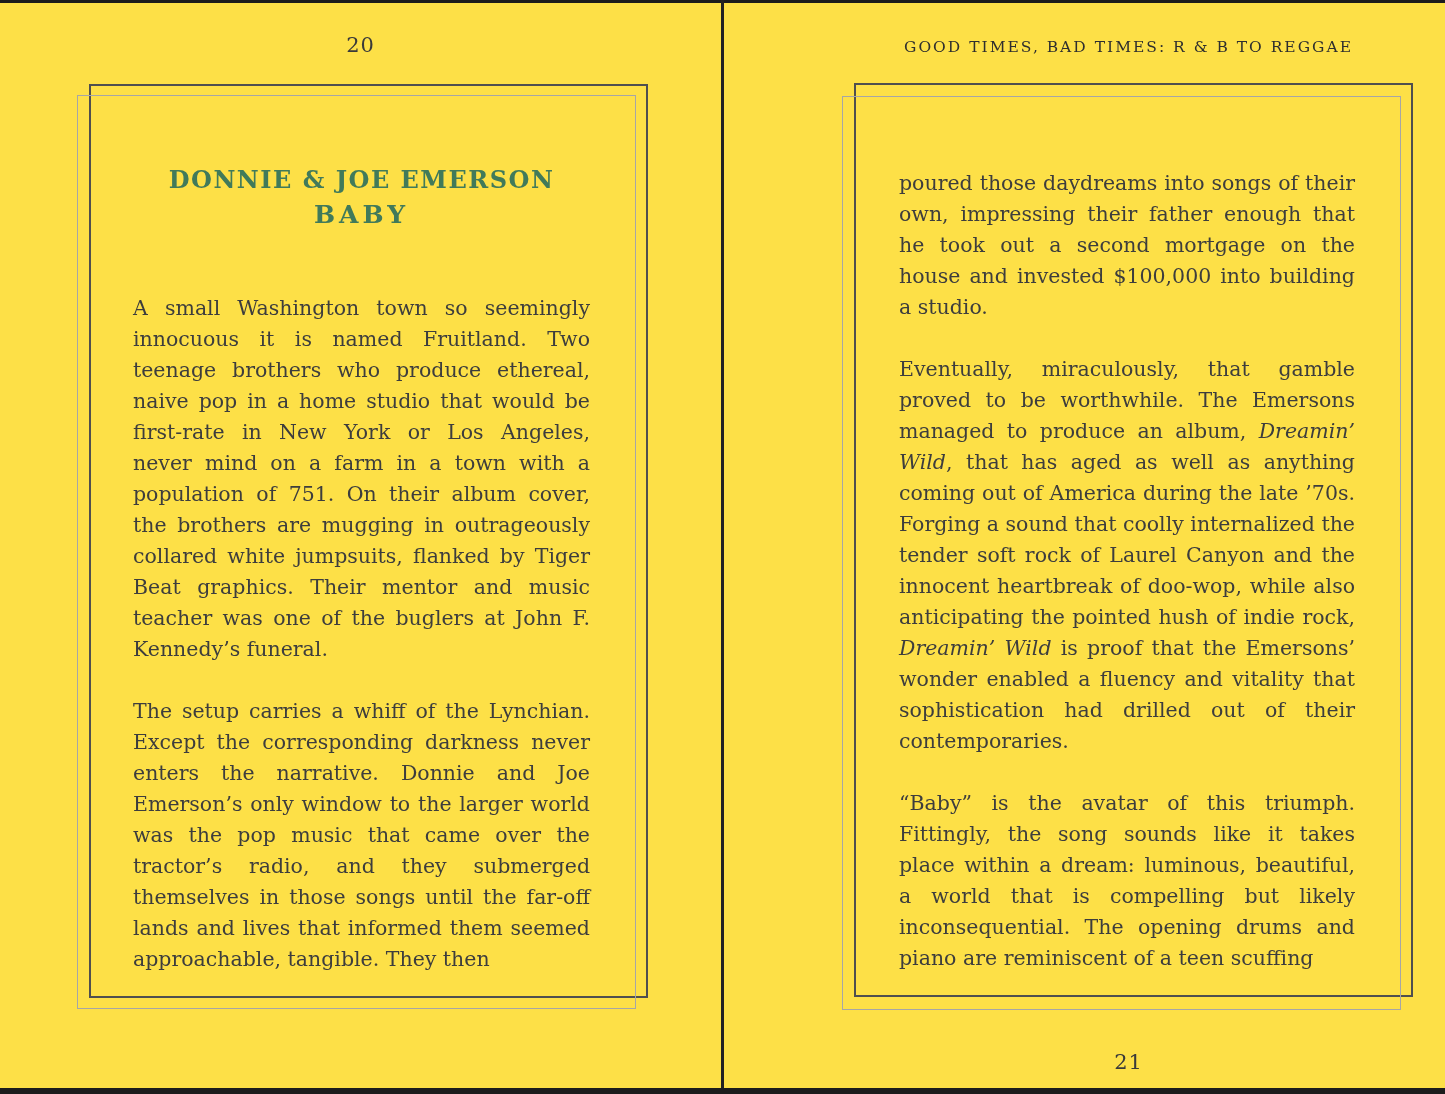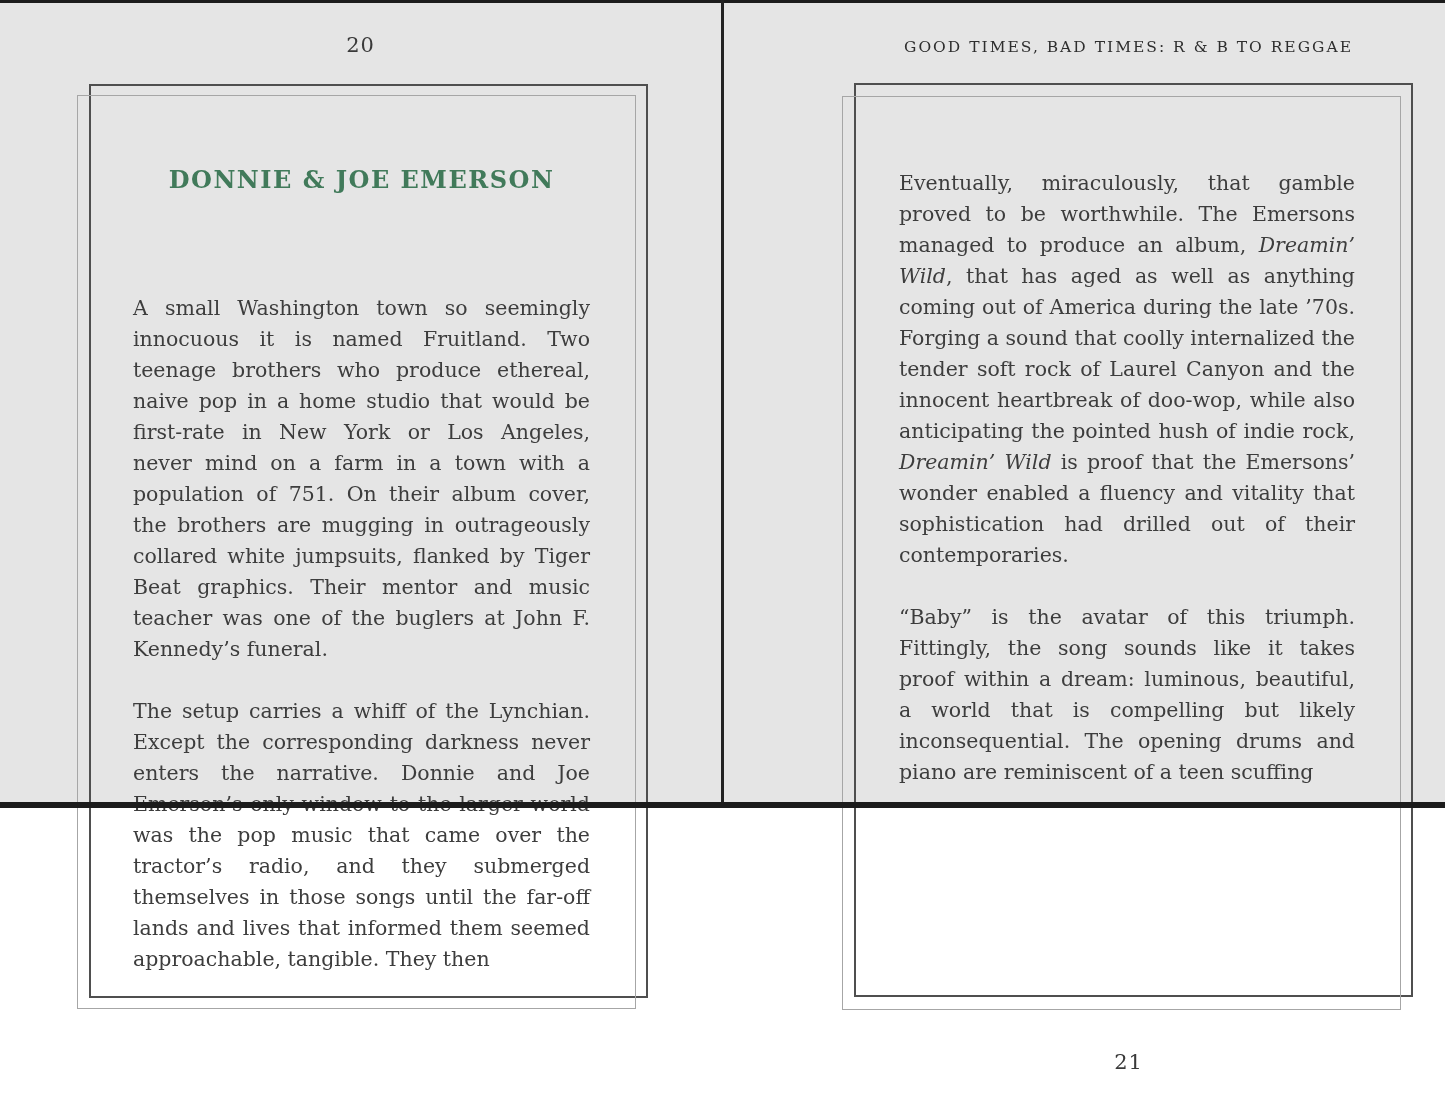--- a/index.html
+++ b/index.html
@@ -7,22 +7,22 @@
     padding: 0;
     width: 1445px;
     height: 1094px;
     background: #ffffff;
     font-family: "DejaVu Serif", "Liberation Serif", serif;
     overflow: hidden;
   }
   .spread {
     position: relative;
     width: 1445px;
-    height: 808px;
-    background: #e5e5e5;
+    height: 1094px;
+    background: #fde047;
   }
   .edge-top {
     position: absolute; top: 0; left: 0; width: 100%; height: 3px;
     background: #1c1c1c;
   }
   .edge-bottom {
     position: absolute; bottom: 0; left: 0; width: 100%; height: 6px;
     background: #1c1c1c;
   }
   .gutter {
@@ -107,38 +107,40 @@
   <div class="gutter"></div>
 
   <div class="page page-left">
     <div class="folio" style="top: 33px;">20</div>
 
     <div class="frame frame-dark" style="left: 89px; top: 84px; width: 555px; height: 910px;"></div>
     <div class="frame frame-light" style="left: 77px; top: 95px; width: 557px; height: 912px;"></div>
 
     <div class="entry-header" style="left: 133px; top: 165px; width: 457px;">
       <div class="entry-artist">DONNIE &amp; JOE EMERSON</div>
+      <div class="entry-title">BABY</div>
     </div>
 
     <div class="body-copy" style="left: 133px; top: 293px; width: 457px;">
         <p class="body-para"><span>A small Washington town so seemingly innocuous it is named Fruitland. Two teenage brothers who produce ethereal, naive pop in a home studio that would be first-rate in New York or Los Angeles, never mind on a farm in a town with a population of 751. On their album cover, the brothers are mugging in outrageously collared white jumpsuits, flanked by Tiger Beat graphics. Their mentor and music teacher was one of the buglers at John F. Kennedy’s funeral.</span></p>
         <p class="body-para"><span>The setup carries a whiff of the Lynchian. Except the corresponding darkness never enters the narrative. Donnie and Joe Emerson’s only window to the larger world was the pop music that came over the tractor’s radio, and they submerged themselves in those songs until the far-off lands and lives that informed them seemed approachable, tangible. They then</span></p>
       </div>
 
     <div class="running-line" style="top: 1094px;">YOU’VE NEVER HEARD YOUR FAVORITE SONG</div>
   </div>
 
   <div class="page page-right">
     <div class="running-line" style="top: 38px;">GOOD TIMES, BAD TIMES: R &amp; B TO REGGAE</div>
 
     <div class="frame frame-dark" style="left: 86px; top: 83px; width: 555px; height: 910px;"></div>
     <div class="frame frame-light" style="left: 74px; top: 96px; width: 557px; height: 912px;"></div>
 
     <div class="body-copy" style="left: 131px; top: 168px; width: 456px;">
+        <p class="body-para"><span>poured those daydreams into songs of their own, impressing their father enough that he took out a second mortgage on the house and invested $100,000 into building a studio.</span></p>
         <p class="body-para"><span>Eventually, miraculously, that gamble proved to be worthwhile. The Emersons managed to produce an album, </span><em>Dreamin’ Wild</em><span>, that has aged as well as anything coming out of America during the late ’70s. Forging a sound that coolly internalized the tender soft rock of Laurel Canyon and the innocent heartbreak of doo-wop, while also anticipating the pointed hush of indie rock, </span><em>Dreamin’ Wild</em><span> is proof that the Emersons’ wonder enabled a fluency and vitality that sophistication had drilled out of their contemporaries.</span></p>
-        <p class="body-para"><span>“Baby” is the avatar of this triumph. Fittingly, the song sounds like it takes proof within a dream: luminous, beautiful, a world that is compelling but likely inconsequential. The opening drums and piano are reminiscent of a teen scuffing</span></p>
+        <p class="body-para"><span>“Baby” is the avatar of this triumph. Fittingly, the song sounds like it takes place within a dream: luminous, beautiful, a world that is compelling but likely inconsequential. The opening drums and piano are reminiscent of a teen scuffing</span></p>
       </div>
 
     <div class="folio" style="top: 1050px;">21</div>
   </div>
 
   <div class="edge-bottom"></div>
 </div>
 
 </body></html>

